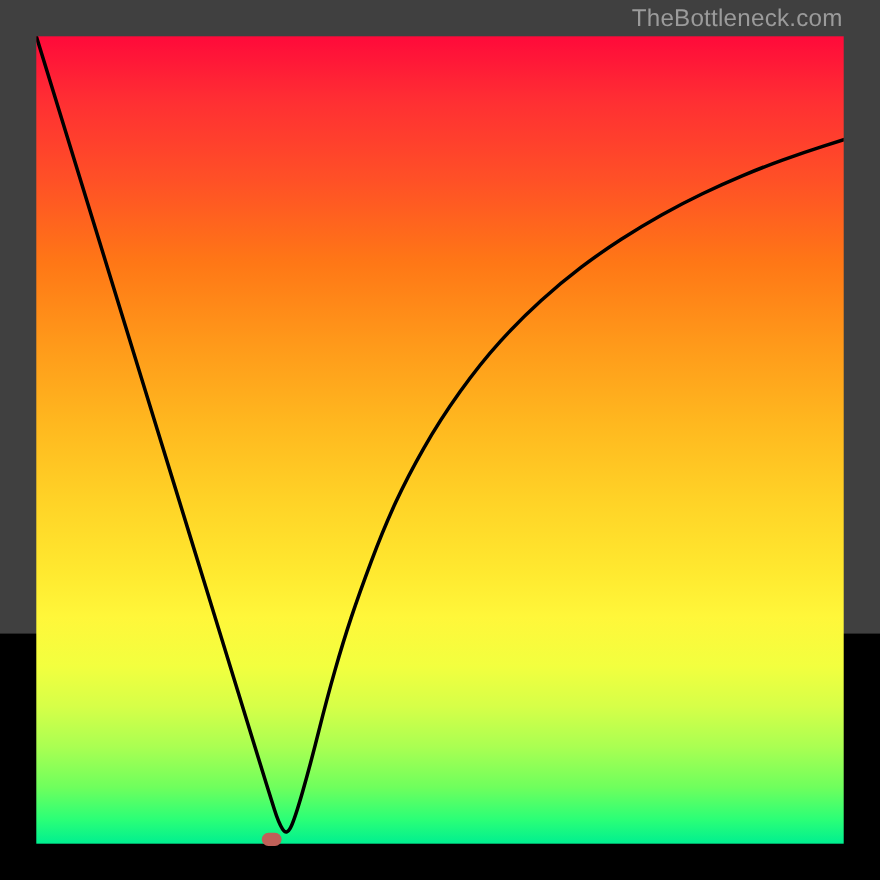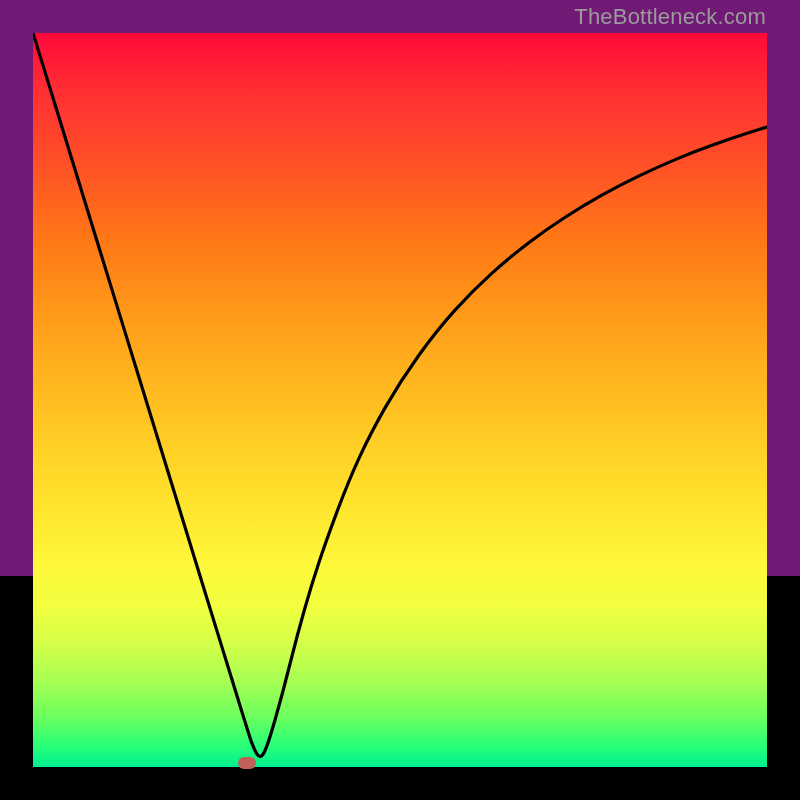--- a/index.html
+++ b/index.html
@@ -10,21 +10,21 @@
     background: #000;
     overflow: hidden;
     font-family: Arial, Helvetica, sans-serif;
   }
   .frame {
     position: absolute;
     top: 0;
     left: 0;
     width: 800px;
     height: 576px;
-    background: #701a75;
+    background: #404040;
   }
   .plot-area {
     position: absolute;
     top: 33px;
     left: 33px;
     width: 734px;
     height: 734px;
     
     background: linear-gradient(to bottom,
       #ff0a3a 0%,

